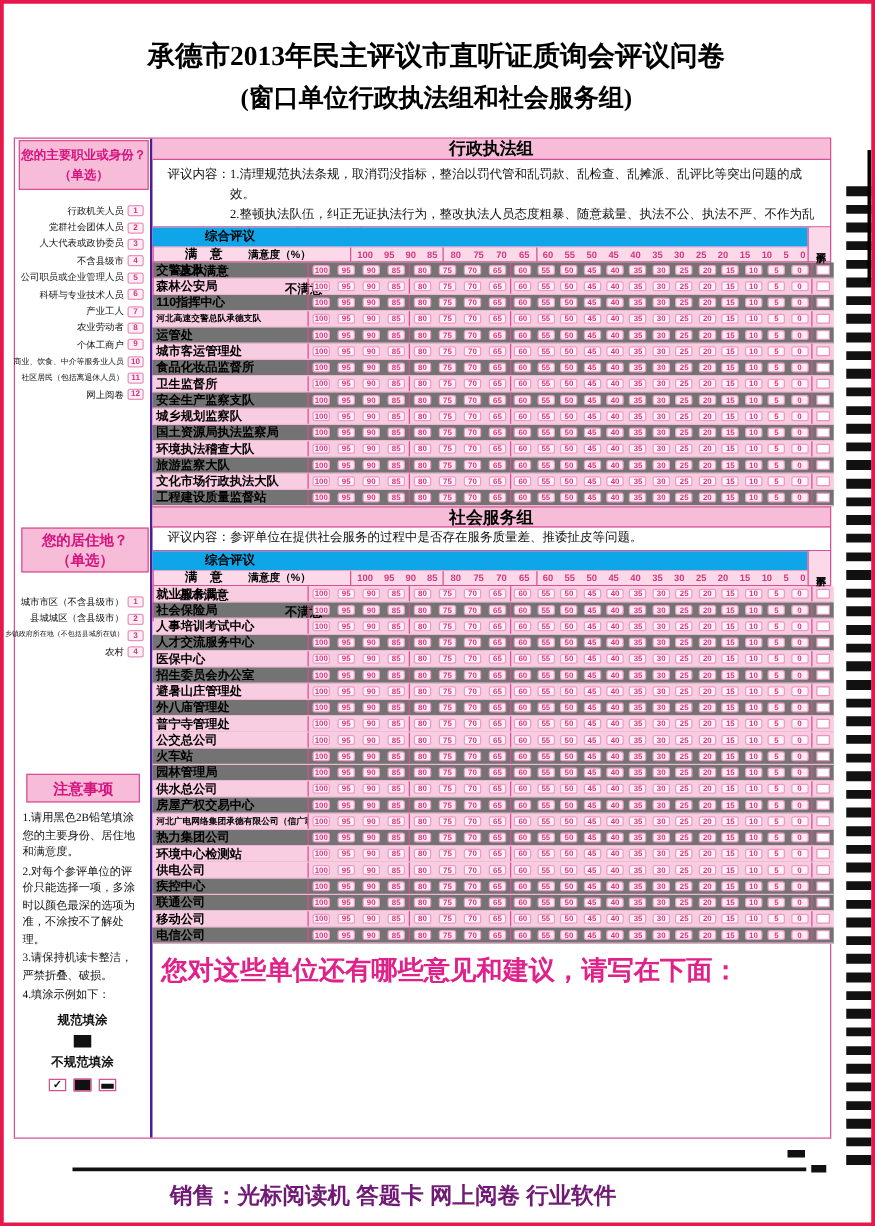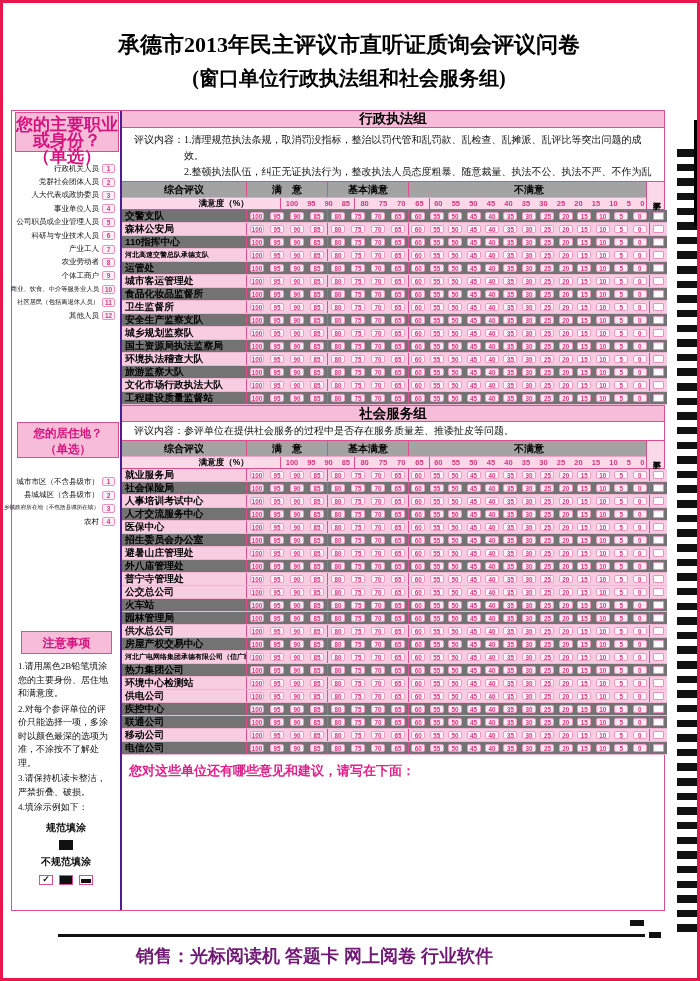--- a/index.html
+++ b/index.html
@@ -19,23 +19,23 @@
              border:1px solid #d94f93; background:#fff; }
 
   
   .sidebar { position:absolute; left:0; top:0; width:108px; height:100%; }
   .sb-sec  { position:absolute; left:0; right:0; }
   .sb-occ  { top:0; height:311px; }
   .sb-res  { top:311px; height:195px; }
   .sb-notes{ top:506px; bottom:0; }
   .sb-head { background:#f6bcd8; border:1px solid #d94f93; color:#d6127f; font-weight:bold;
              text-align:center; }
-  .sb-occ .sb-head { margin:1px 1px 0 3px; height:40px; font-size:17px; padding-top:4px; line-height:16px; }
+  .sb-occ .sb-head { margin:1px 1px 0 3px; height:40px; font-size:10px; padding-top:4px; line-height:16px; }
   .sb-res .sb-head { margin:0 1px 0 5px; height:36px; font-size:11.5px; padding-top:2px; line-height:16px; }
-  .sb-notes .sb-head { margin:14px 8px 0 9px; height:23px; font-size:12px; line-height:23px; }
+  .sb-notes .sb-head { margin:2px 8px 0 9px; height:23px; font-size:12px; line-height:23px; }
 
   .opts { margin-top:10px; }
   .sb-res .opts { margin-top:17px; }
   .opt  { display:flex; align-items:center; justify-content:flex-end; height:13.4px; padding-right:5px; }
   .olab { font-size:7.5px; color:#111; margin-right:3px; white-space:nowrap; }
   .olab.sm { font-size:6.3px; }
   .olab.xs { font-size:5.6px; }
   .obub { display:inline-flex; align-items:center; justify-content:center; min-width:13px; height:9px;
           border:1px solid #e893bd; background:#fdeef5; color:#d6367f; font-size:6.5px; font-weight:bold;
           border-radius:2px; }
@@ -62,21 +62,21 @@
   .desc { display:flex; padding:4px 6px 0 12px; font-family:"Liberation Serif", serif;
           font-size:10px; line-height:16px; color:#111; }
   #desc1 { height:54px; }
   #desc2 { height:19px; padding-top:1px; }
   .desc-label { flex:0 0 auto; }
   .desc-items { flex:1; padding-right:2px; }
 
   
   .rtable { position:relative; width:100%; }
   .trow { display:flex; width:527px; }
-  .hrow1 { height:16px; background:#a3a3a3; border-bottom:1px solid #eea4c9; }
+  .hrow1 { height:16px; background:#0ea5e9; border-bottom:1px solid #eea4c9;flex-direction:column; }
   .hrow2 { height:12px; background:#fbd9e9; border-bottom:1px solid #d94f93; }
   .hc { display:flex; align-items:center; justify-content:center; font-weight:bold; color:#000; }
   .hrow1 .hc { font-size:10px; }
   .hrow2 .c-name { font-size:8.5px; font-weight:bold; display:flex; align-items:center; justify-content:center;margin-left:45px; }
   .c-name { width:124px; }
   .c-g4  { width:81px; }
   .c-g13 { width:241px; }
   .c-unk { width:18px; }
   .bL { border-left:1px solid #d94f93; }
   .nums { display:flex; justify-content:space-around; align-items:center; }
@@ -93,21 +93,21 @@
            color:#000; white-space:nowrap; overflow:hidden; }
   .uname.sm { font-size:7px; }
   .bubs { display:flex; justify-content:space-around; align-items:center; }
   .bub { display:inline-flex; align-items:center; justify-content:center; width:14px; height:8.5px;
          border:1px solid #ef9ac2; background:#fdeaf3; color:#d6367f; font-size:6.3px; font-weight:bold;
          border-radius:2px; }
   .drow.p .bub { background:#fff3f9; }
   .unkc { display:flex; align-items:center; justify-content:center; }
   .chk { width:11px; height:8px; border:1px solid #e893bd; background:#fff; border-radius:1px; }
 
-  .comment-prompt { margin-top:7px; padding-left:7px; font-size:13px; font-weight:bold; color:#e0218a; }
+  .comment-prompt { margin-top:7px; padding-left:7px; font-size:21px; font-weight:bold; color:#e0218a; }
   .comment-space { height:110px; }
 
   
   .tmark { position:absolute; left:674px; width:21px; height:7.5px; background:#111; }
   .edge-line { position:absolute; left:691px; top:117px; width:3px; height:106px; background:#000; }
   .dash { position:absolute; background:#111; }
   .d1 { left:627px; top:917px; width:14px; height:6px; }
   .d2 { left:646px; top:929px; width:12px; height:6px; }
   .hline { position:absolute; left:55px; top:931px; width:587px; height:3px; background:#111; }
   .footer { position:absolute; left:133px; top:941px; font-size:18px; font-weight:bold; color:#701a75; }
@@ -136,21 +136,21 @@
             </div>
             <div class="opt">
               <span class="olab">党群社会团体人员</span>
               <span class="obub">2</span>
             </div>
             <div class="opt">
               <span class="olab">人大代表或政协委员</span>
               <span class="obub">3</span>
             </div>
             <div class="opt">
-              <span class="olab">事业单位人员</span>
+              <span class="olab">不含县级市</span>
               <span class="obub">4</span>
             </div>
             <div class="opt">
               <span class="olab">公司职员或企业管理人员</span>
               <span class="obub">5</span>
             </div>
             <div class="opt">
               <span class="olab">科研与专业技术人员</span>
               <span class="obub">6</span>
             </div>
@@ -168,21 +168,21 @@
             </div>
             <div class="opt">
               <span class="olab sm">商业、饮食、中介等服务业人员</span>
               <span class="obub">10</span>
             </div>
             <div class="opt">
               <span class="olab sm">社区居民（包括离退休人员）</span>
               <span class="obub">11</span>
             </div>
             <div class="opt">
-              <span class="olab">其他人员</span>
+              <span class="olab">网上阅卷</span>
               <span class="obub">12</span>
             </div>
           </div>
       </div>
 
       <div class="sb-sec sb-res">
         <div class="sb-head">
           <div>您的居住地？</div>
           <div>（单选）</div>
         </div>

